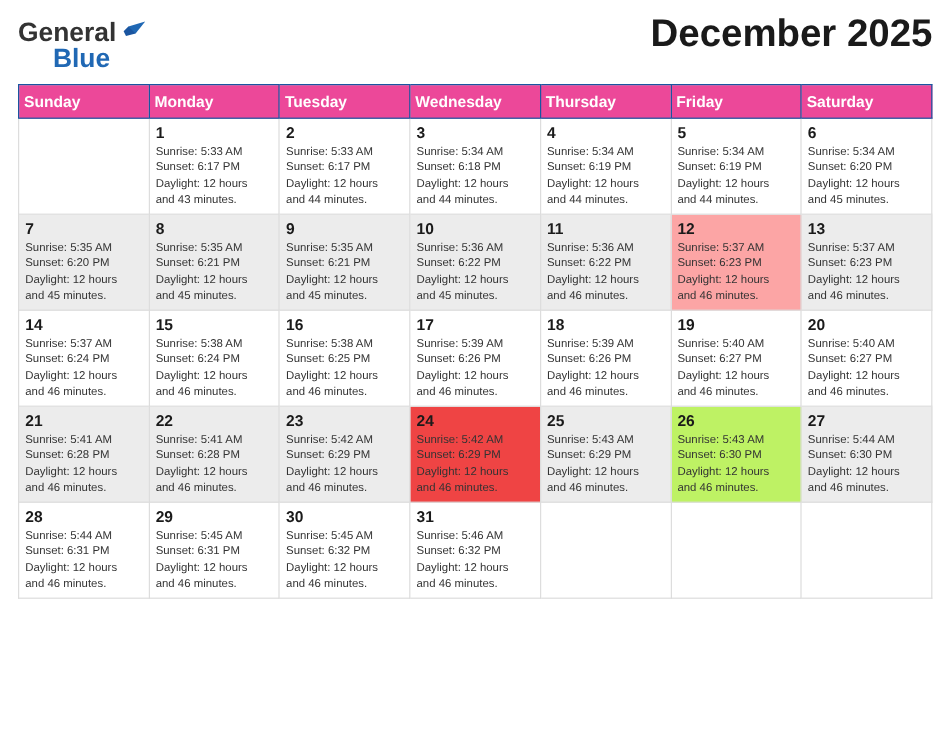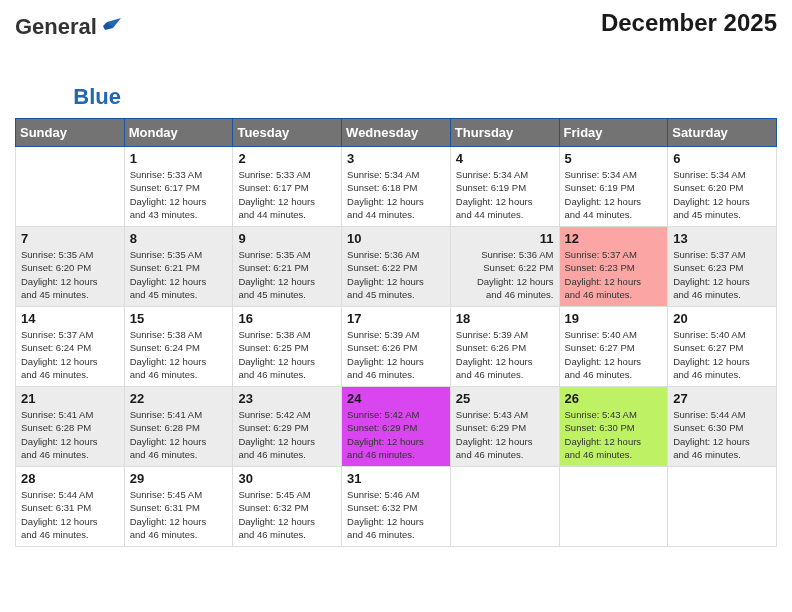--- a/index.html
+++ b/index.html
@@ -12,45 +12,44 @@
     }
     .header {
       display: flex;
       justify-content: space-between;
       align-items: flex-start;
       margin-bottom: 8px;
     }
     .logo {
       display: flex;
       flex-direction: column;
-      align-items: flex-end;
+      align-items: center;
       padding-top: 4px;
-      gap: 48px;
     }
     .title-block {
       text-align: right;
     }
     .month-title {
-      font-size: 24px;
+      font-size: 32px;
       font-weight: bold;
       color: #1a1a1a;
       line-height: 1.1;
     }
     .location {
       font-size: 15px;
       color: #444;
       margin-top: 2px;
     }
     table {
       width: 100%;
       border-collapse: collapse;
       font-size: 10px;
     }
     thead tr {
-      background-color: #737373;
+      background-color: #ec4899;
       color: #fff;
       padding-left: 40px;
     }
     thead th {
       padding: 6px 4px;
       text-align: left;
       font-size: 13px;
       font-weight: bold;
       border: 1px solid #1a55a0;
     }
@@ -153,21 +152,21 @@
           <div class="day-info">Sunrise: 5:35 AM<br>Sunset: 6:21 PM<br>Daylight: 12 hours<br>and 45 minutes.</div>
         </td>
         <td style="background-color: rgb(236, 236, 236);">
           <span class="day-number">9</span>
           <div class="day-info">Sunrise: 5:35 AM<br>Sunset: 6:21 PM<br>Daylight: 12 hours<br>and 45 minutes.</div>
         </td>
         <td style="background-color: rgb(236, 236, 236); margin-top: 15px;">
           <span class="day-number">10</span>
           <div class="day-info">Sunrise: 5:36 AM<br>Sunset: 6:22 PM<br>Daylight: 12 hours<br>and 45 minutes.</div>
         </td>
-        <td style="background-color: rgb(236, 236, 236); text-align: right;">
+        <td style="background-color: rgb(236, 236, 236);">
           <span class="day-number">11</span>
           <div class="day-info">Sunrise: 5:36 AM<br>Sunset: 6:22 PM<br>Daylight: 12 hours<br>and 46 minutes.</div>
         </td>
         <td style="background-color: #fca5a5;">
           <span class="day-number">12</span>
           <div class="day-info">Sunrise: 5:37 AM<br>Sunset: 6:23 PM<br>Daylight: 12 hours<br>and 46 minutes.</div>
         </td>
         <td style="background-color: rgb(236, 236, 236);">
           <span class="day-number">13</span>
           <div class="day-info">Sunrise: 5:37 AM<br>Sunset: 6:23 PM<br>Daylight: 12 hours<br>and 46 minutes.</div>
@@ -209,21 +208,21 @@
           <div class="day-info">Sunrise: 5:41 AM<br>Sunset: 6:28 PM<br>Daylight: 12 hours<br>and 46 minutes.</div>
         </td>
         <td style="background-color: rgb(236, 236, 236);">
           <span class="day-number">22</span>
           <div class="day-info">Sunrise: 5:41 AM<br>Sunset: 6:28 PM<br>Daylight: 12 hours<br>and 46 minutes.</div>
         </td>
         <td style="background-color: rgb(236, 236, 236);">
           <span class="day-number">23</span>
           <div class="day-info">Sunrise: 5:42 AM<br>Sunset: 6:29 PM<br>Daylight: 12 hours<br>and 46 minutes.</div>
         </td>
-        <td style="background-color: #d946ef;">
+        <td style="background-color: #ef4444;">
           <span class="day-number">24</span>
           <div class="day-info">Sunrise: 5:42 AM<br>Sunset: 6:29 PM<br>Daylight: 12 hours<br>and 46 minutes.</div>
         </td>
         <td style="background-color: rgb(236, 236, 236);">
           <span class="day-number">25</span>
           <div class="day-info">Sunrise: 5:43 AM<br>Sunset: 6:29 PM<br>Daylight: 12 hours<br>and 46 minutes.</div>
         </td>
         <td style="background-color: #bef264;">
           <span class="day-number">26</span>
           <div class="day-info">Sunrise: 5:43 AM<br>Sunset: 6:30 PM<br>Daylight: 12 hours<br>and 46 minutes.</div>

